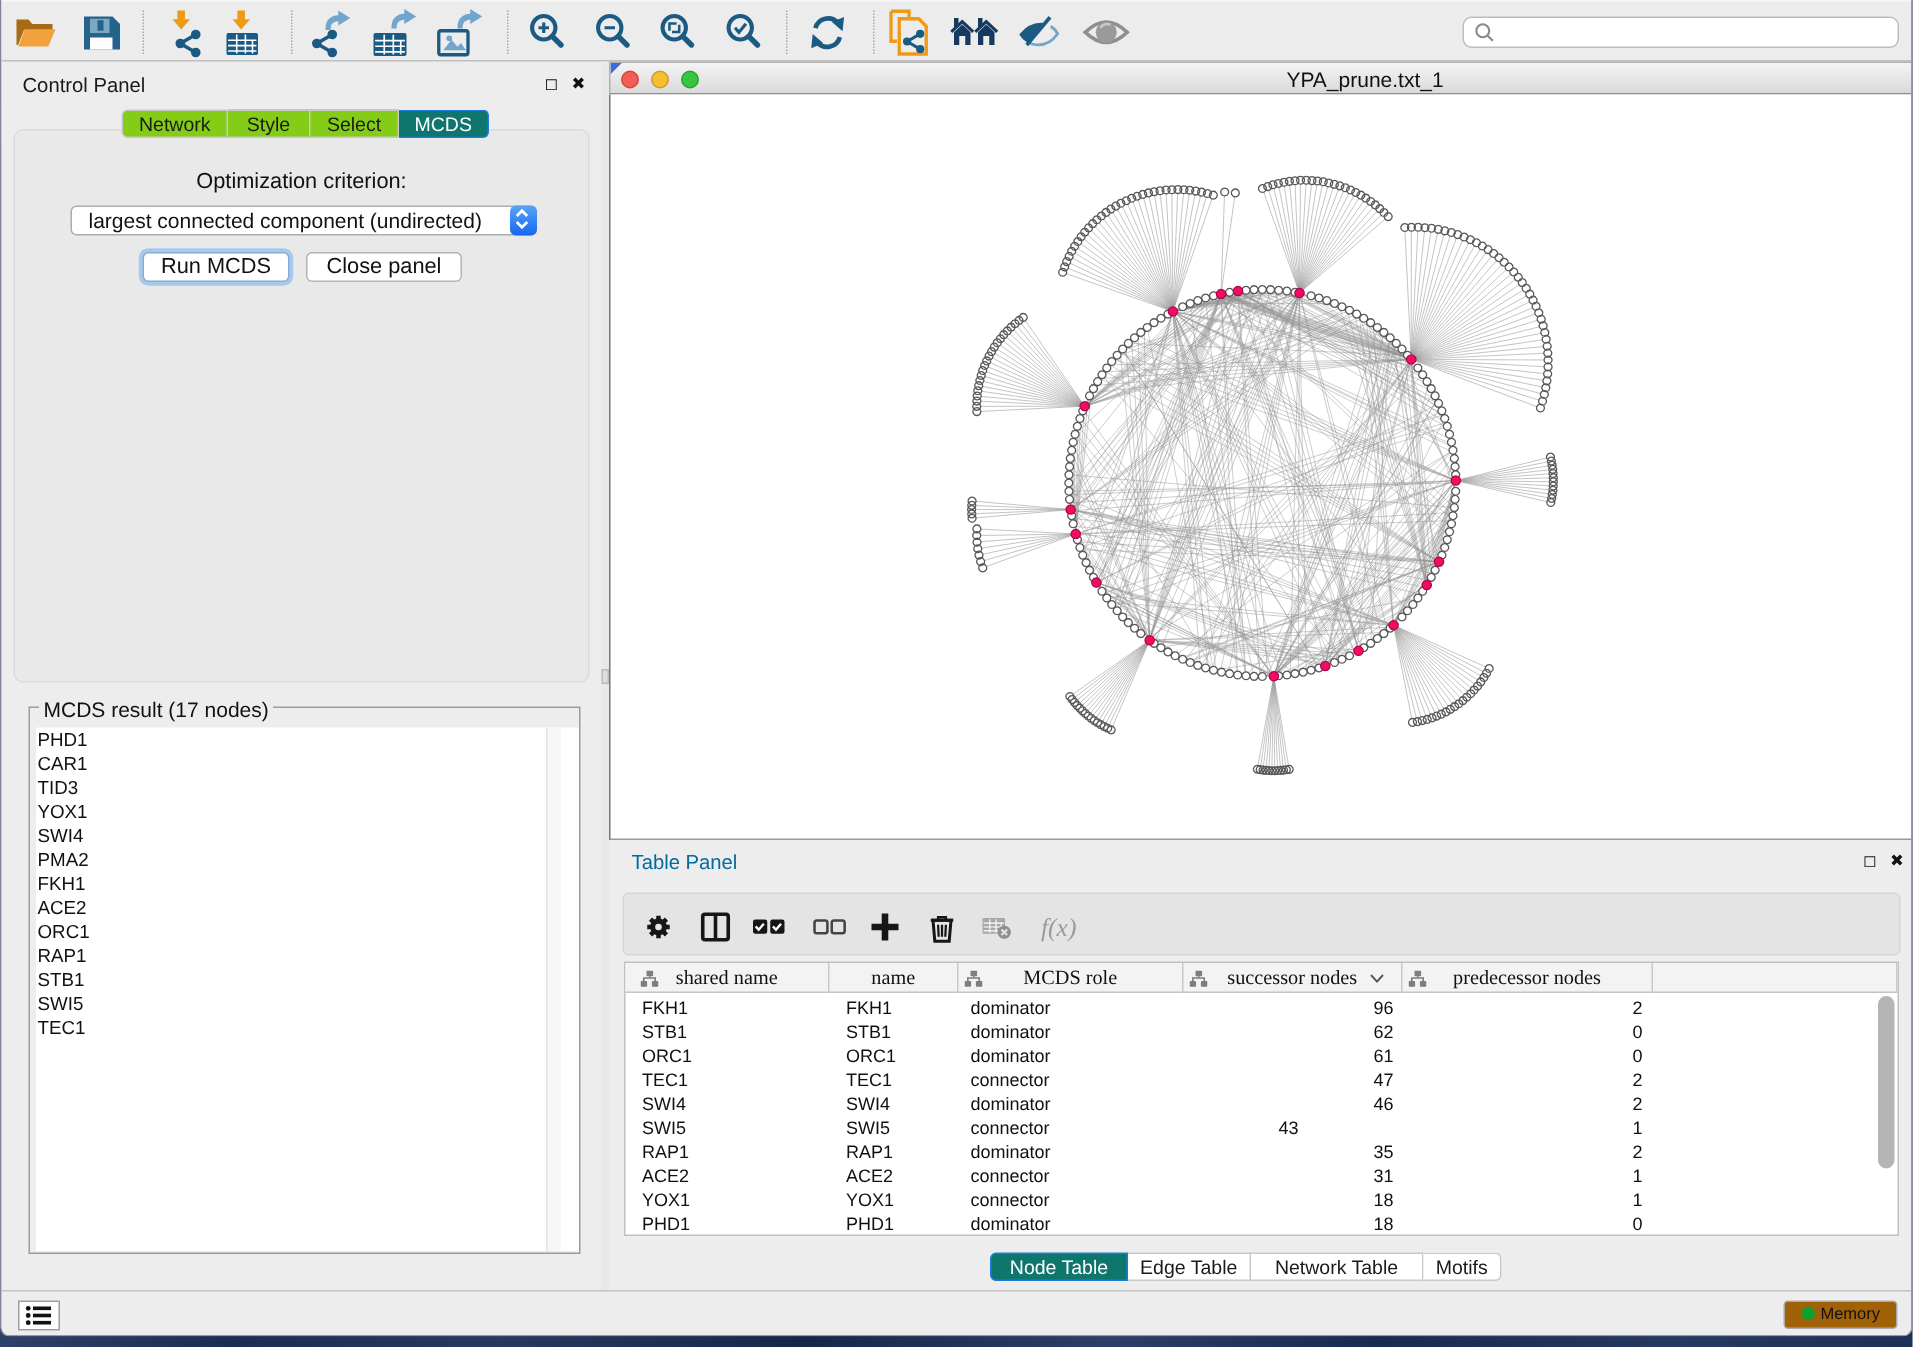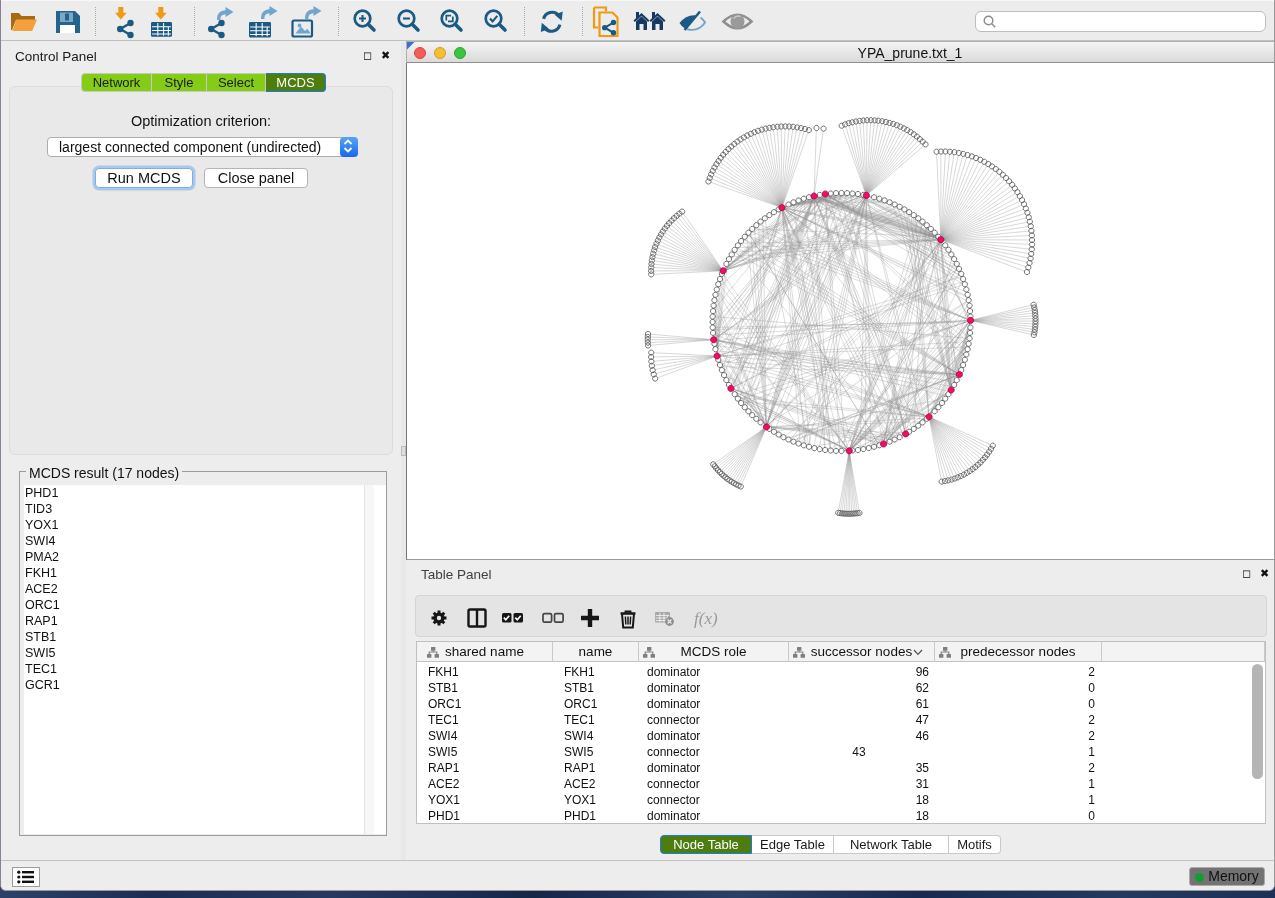--- a/index.html
+++ b/index.html
@@ -20,21 +20,21 @@
 #cpanel { position:absolute; left:0; top:42px; width:400px; height:818px; background:#ededed; }
 #cp-title { position:absolute; left:14px; top:7px; font-size:13.5px; color:#1a1a1a; }
 .winbtn { position:absolute; top:7px; font-size:11px; color:#111; }
 #cp-box { position:absolute; left:8px; top:44px; width:384px; height:369px; background:#e9e9e9;
           border:1px solid #dcdcdc; border-radius:6px; }
 #tabs { position:absolute; left:80px; top:31px; height:19px; }
 .tab { position:relative; float:left; height:19px; line-height:18px; background:#84cc16; border:1px solid #c8c8c8;
        border-left:none; font-size:13px; color:#1a1a1a; text-align:center; }
 .tab.first, .btab.first { border-left:1px solid #c8c8c8; border-radius:4px 0 0 4px; }
 .tab.last, .btab.last { border-radius:0 4px 4px 0; }
-.tab.sel, .btab.sel { background:#4d7c0f; border-color:#1d7ae0; color:#fff; }
+.tab.sel, .btab.sel { background:#0f766e; border-color:#1d7ae0; color:#fff; }
 #opt-label { position:absolute; left:0; top:71px; width:400px; text-align:center; font-size:14.5px; color:#111; }
 #dropdown { position:absolute; left:46px; top:95px; width:311px; height:20px; background:#fff;
             border:1px solid #adadad; border-radius:4px; font-size:14px; color:#111; line-height:18px;
             text-align:left; padding-left:11px; }
 #stepper { position:absolute; right:-1px; top:-1px; width:18px; height:20px; border-radius:4px;
            background:linear-gradient(#59a3f7,#1668f0); }
 .btn { position:absolute; top:126px; height:20px; background:#fff; border:1px solid #b4b4b4; border-radius:4px;
        font-size:14.5px; color:#111; text-align:center; line-height:18px; }
 #btn-run { left:94px; width:98px; box-shadow:0 0 0 2.5px #a8c9ec; border-color:#85aed6;}
 #btn-close { left:203px; width:104px; }
@@ -49,40 +49,40 @@
 
 #netwin { position:absolute; left:405px; top:41px; width:870px; height:519px; }
 #net-titlebar { position:absolute; left:0; top:0; width:100%; height:22px;
                 background:linear-gradient(#f4f4f4,#dadada); border:1px solid #b0b0b0; border-bottom:1px solid #8e8e8e; }
 .light { position:absolute; top:5px; width:12px; height:12px; border-radius:50%; }
 #net-title { position:absolute; left:0; top:3px; width:1006px; text-align:center; font-size:14px; color:#111; }
 #net-canvas { position:absolute; left:0; top:22px; width:870px; height:497px; background:#fff;
               border-left:1px solid #777; border-right:1px solid #aaa; border-bottom:1px solid #9a9a9a; }
 
 #tpanel { position:absolute; left:405px; top:560px; width:870px; height:300px; background:#ededed; }
-#tp-title { position:absolute; left:15px; top:7px; font-size:13.5px; color:#404040; }
+#tp-title { position:absolute; left:15px; top:7px; font-size:13.5px; color:#0369a1; }
 #tp-toolbar { position:absolute; left:9px; top:35px; width:852px; height:42px; background:#e4e4e4;
               border:1px solid #d5d5d5; border-radius:4px; }
 #tbl { position:absolute; left:10px; top:81px; width:850px; height:183px; background:#fff; border:1px solid #c0c0c0; }
 #tbl-head { position:absolute; left:0; top:0; width:848px; height:20px; background:#f3f3f3;
-            border-bottom:1px solid #c4c4c4; font-size:12px; color:#111; }
+            border-bottom:1px solid #c4c4c4; font-size:12px; color:#111;font-family:Liberation Serif, serif; }
 .th { position:absolute; top:0; height:20px; line-height:20px; border-right:1px solid #c9c9c9; text-align:center; font-size:13.5px; }
 .tr { position:absolute; left:0; width:848px; height:16px; line-height:16px; font-size:12px; color:#111; }
 .td { position:absolute; top:0; height:16px; }
 #tbl-scroll { position:absolute; right:2px; top:22px; width:11px; height:158px; }
 #tbl-thumb { position:absolute; left:0; top:0; width:11px; height:115px; background:#b5b5b5; border-radius:6px; }
 #btabs { position:absolute; left:254px; top:275px; height:19px; }
 .btab { position:relative; float:left; height:19px; line-height:18px; background:#fff; border:1px solid #c8c8c8;
         border-left:none; font-size:13px; color:#1a1a1a; text-align:center; }
 
 #statusbar { position:absolute; left:0; top:860px; width:100%; height:31px; background:#ededed;
              border-top:1px solid #c2c2c2; }
 #list-btn { position:absolute; left:11px; top:6px; width:28px; height:20px; background:#fdfdfd; border:1px solid #9d9d9d; }
-#mem-btn { position:absolute; right:9px; top:6px; width:76px; height:19px; background:#737373;
-           border:1px solid #ababab; border-radius:3px; font-size:14px; color:#111; line-height:17px; text-align:center; }
+#mem-btn { position:absolute; right:9px; top:6px; width:76px; height:19px; background:#a16207;
+           border:1px solid #ababab; border-radius:3px; font-size:11px; color:#111; line-height:17px; text-align:center; }
 #mem-dot { display:inline-block; width:9px; height:9px; border-radius:50%; background:#0f9f30; margin-right:4px; vertical-align:-1px;}
 </style>
 </head>
 <body>
 <div id="app">
   <div id="toolbar">
       <div class="tsep" style="left:94px"></div>
       <div class="tsep" style="left:193px"></div>
       <div class="tsep" style="left:337px"></div>
       <div class="tsep" style="left:523px"></div>
@@ -234,32 +234,32 @@
           <svg width="18" height="20" viewBox="0 0 18 20" style="position:absolute;left:-1px;top:-1px">
             <path d="M5.5 8L9 4.5L12.5 8" stroke="#fff" stroke-width="1.8" fill="none"></path>
             <path d="M5.5 12L9 15.5L12.5 12" stroke="#fff" stroke-width="1.8" fill="none"></path>
           </svg>
         </div></div>
     <div class="btn" id="btn-run">Run MCDS</div>
     <div class="btn" id="btn-close">Close panel</div>
     <div id="mcds-group">
       <div id="mcds-list">
 <div class="li">PHD1</div>
+<div class="li">CAR1</div>
 <div class="li">TID3</div>
 <div class="li">YOX1</div>
 <div class="li">SWI4</div>
 <div class="li">PMA2</div>
 <div class="li">FKH1</div>
 <div class="li">ACE2</div>
 <div class="li">ORC1</div>
 <div class="li">RAP1</div>
 <div class="li">STB1</div>
 <div class="li">SWI5</div>
 <div class="li">TEC1</div>
-<div class="li">GCR1</div>
 </div>
       <div id="mcds-scroll"></div>
       <div id="mcds-label">MCDS result (17 nodes)</div>
     </div>
   </div>
   <div id="vsplit">
       <div id="vsplit-h"></div>
     </div>
   <div id="netwin">
     <div id="net-titlebar">

